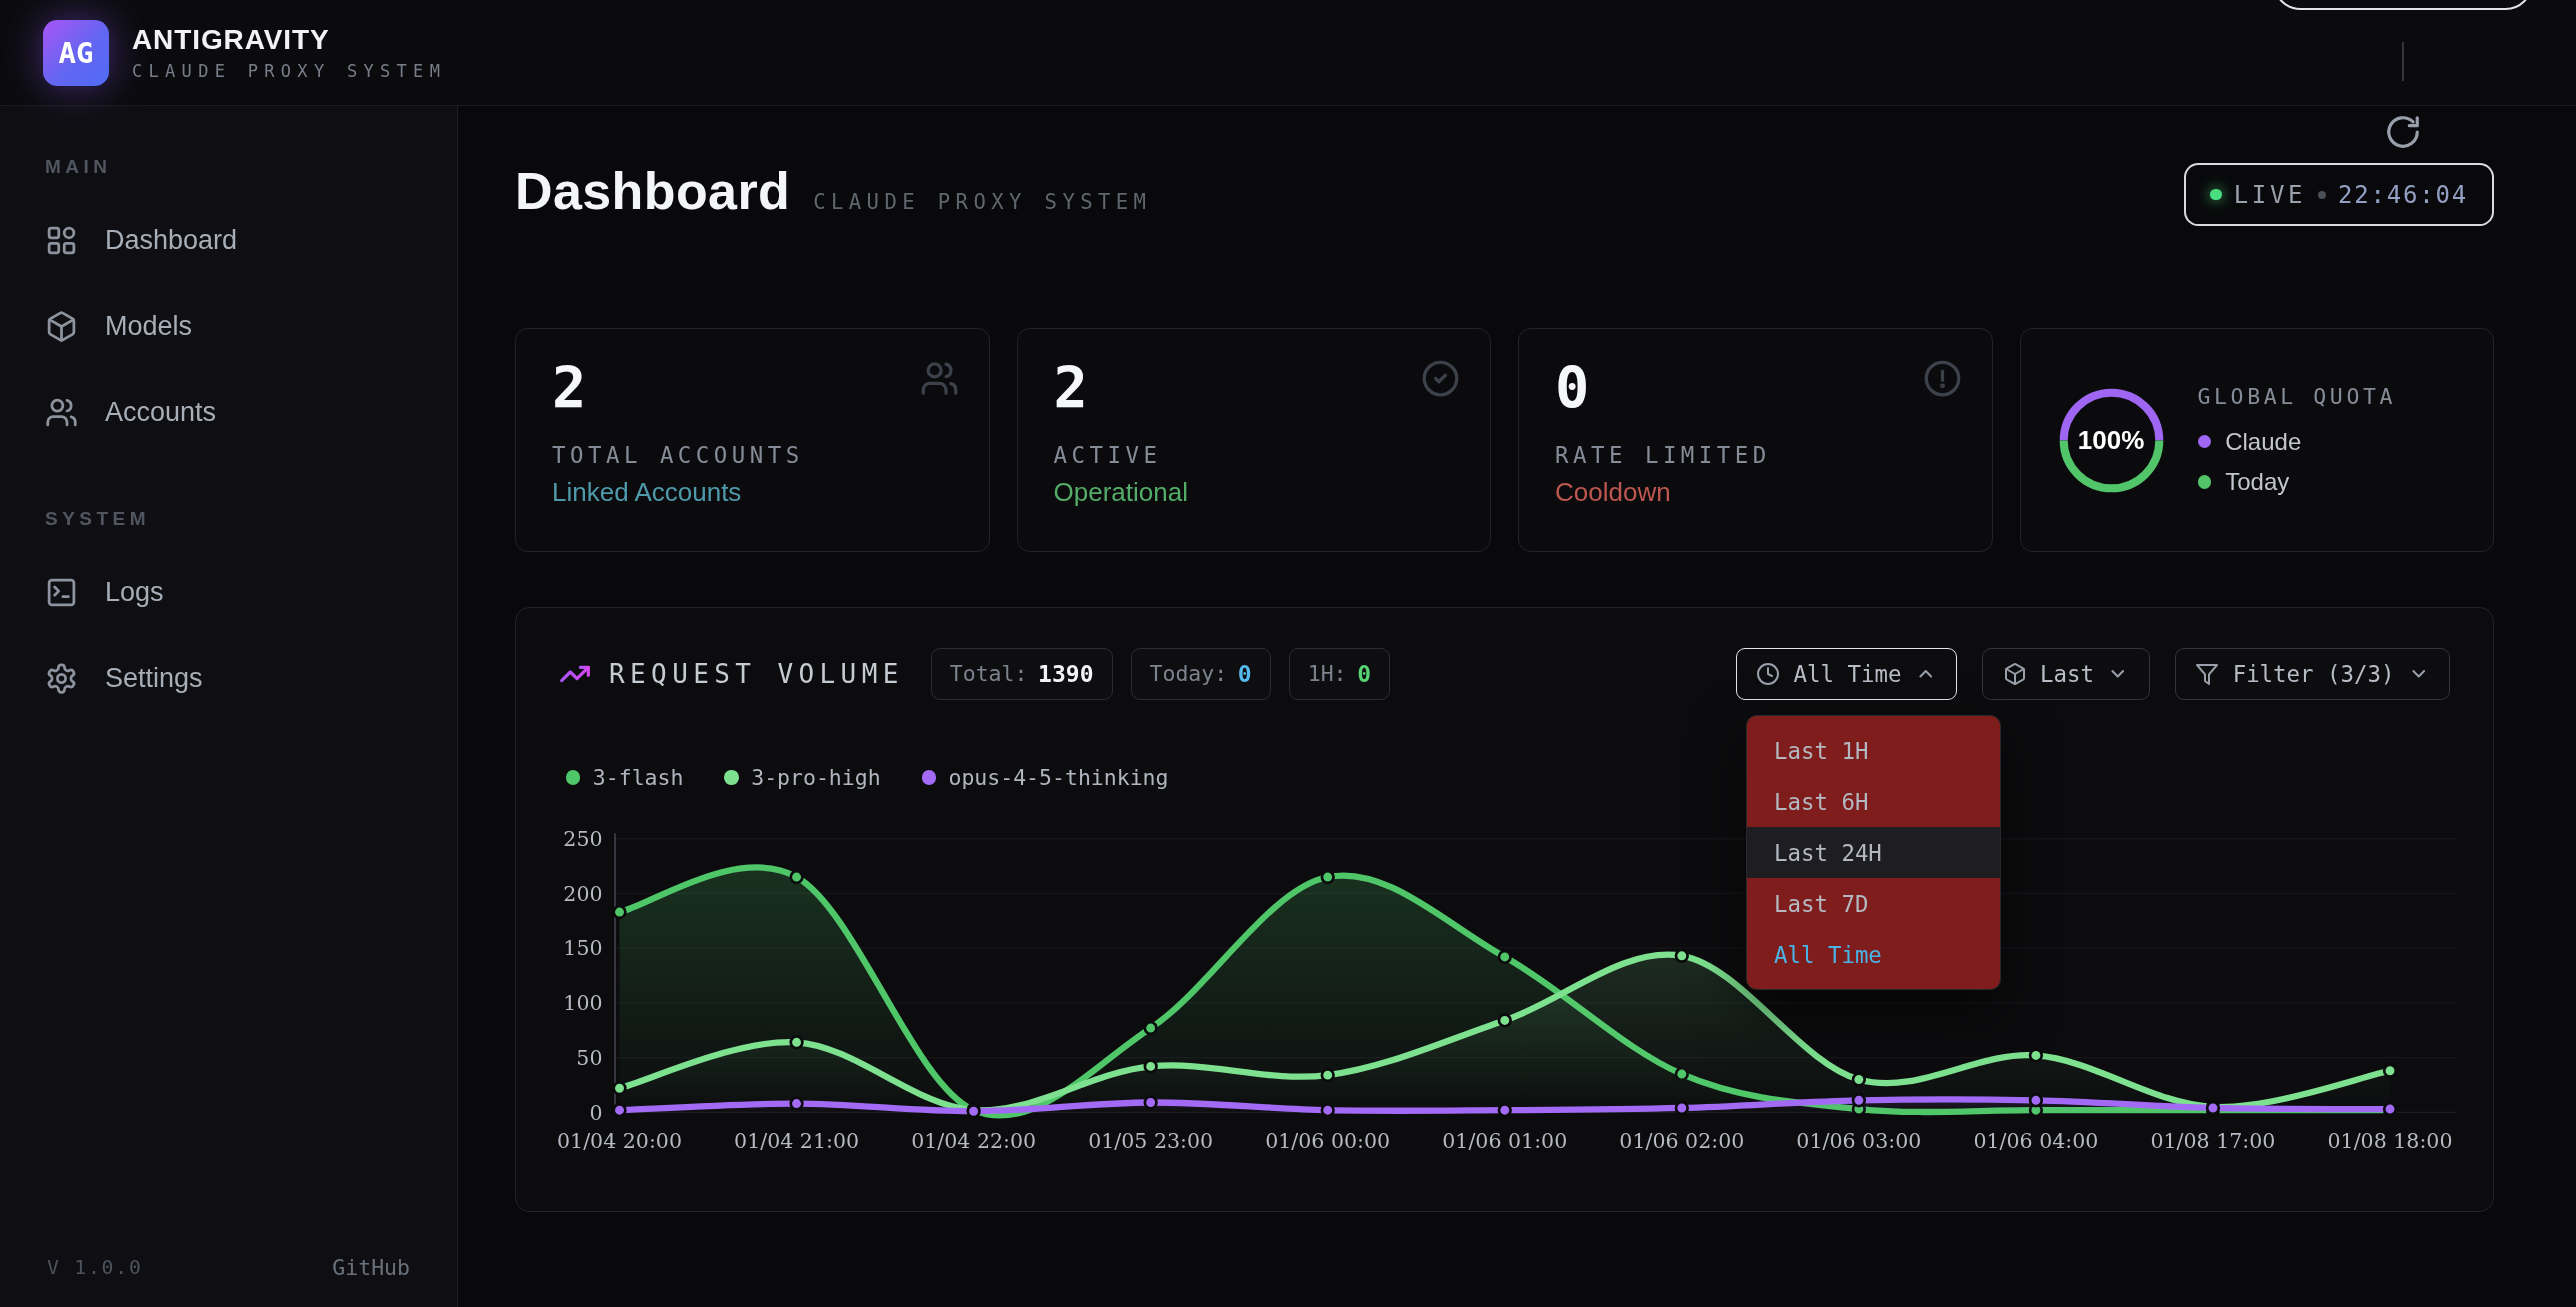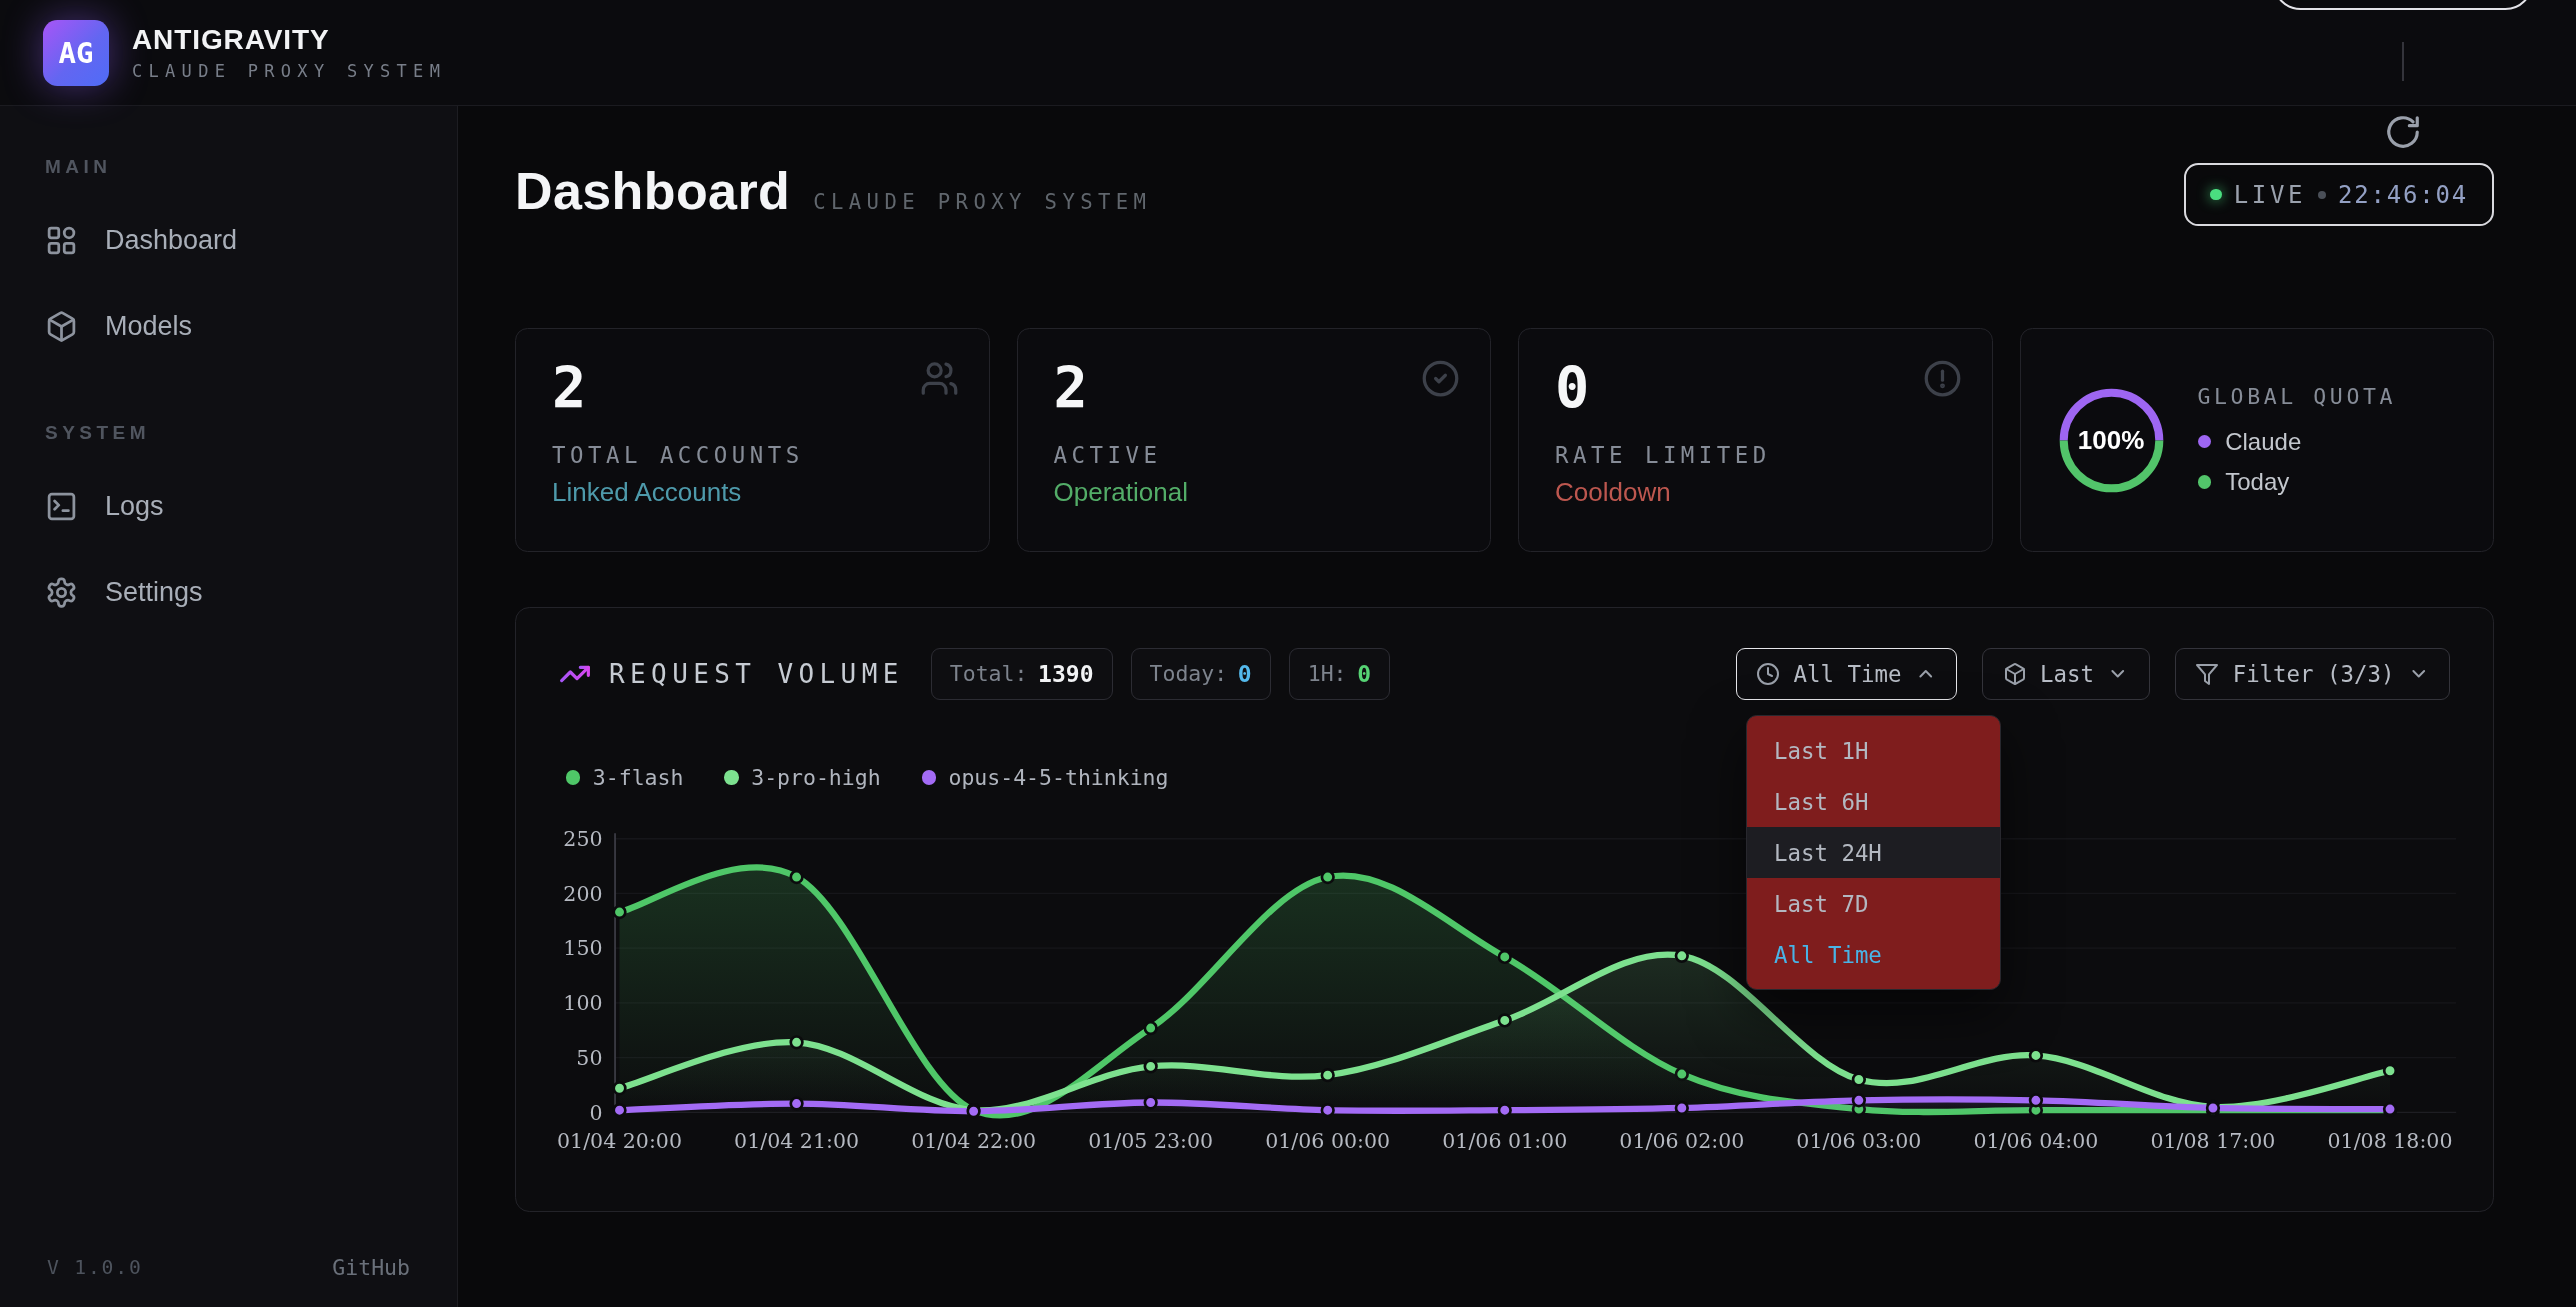--- a/index.html
+++ b/index.html
@@ -149,20 +149,29 @@
 
     <div class="nav-item">
       <svg width="33" height="33" viewBox="0 0 24 24" fill="none" stroke="currentColor" stroke-width="2" stroke-linecap="round" stroke-linejoin="round">
         <path d="M21 8a2 2 0 0 0-1-1.73l-7-4a2 2 0 0 0-2 0l-7 4A2 2 0 0 0 3 8v8a2 2 0 0 0 1 1.73l7 4a2 2 0 0 0 2 0l7-4A2 2 0 0 0 21 16Z"></path>
         <path d="m3.3 7 8.7 5 8.7-5"></path>
           <path d="M12 22V12"></path>
       </svg>
       <span>Models</span>
     </div>
 
+    <div class="nav-item">
+      <svg width="33" height="33" viewBox="0 0 24 24" fill="none" stroke="currentColor" stroke-width="2" stroke-linecap="round" stroke-linejoin="round">
+        <path d="M16 21v-2a4 4 0 0 0-4-4H6a4 4 0 0 0-4 4v2"></path>
+          <circle cx="9" cy="7" r="4"></circle>
+        <path d="M22 21v-2a4 4 0 0 0-3-3.87"></path>
+          <path d="M16 3.13a4 4 0 0 1 0 7.75"></path>
+      </svg>
+      <span>Accounts</span>
+    </div>
 
     <div class="gap"></div>
     <div class="sec-label">SYSTEM</div>
 
     <div class="nav-item">
       <svg width="33" height="33" viewBox="0 0 24 24" fill="none" stroke="currentColor" stroke-width="2" stroke-linecap="round" stroke-linejoin="round">
         <rect x="3" y="3" width="18" height="18" rx="2"></rect>
           <path d="m7 8 3 3-3 3"></path>
           <path d="M13 15h4"></path>
       </svg>

